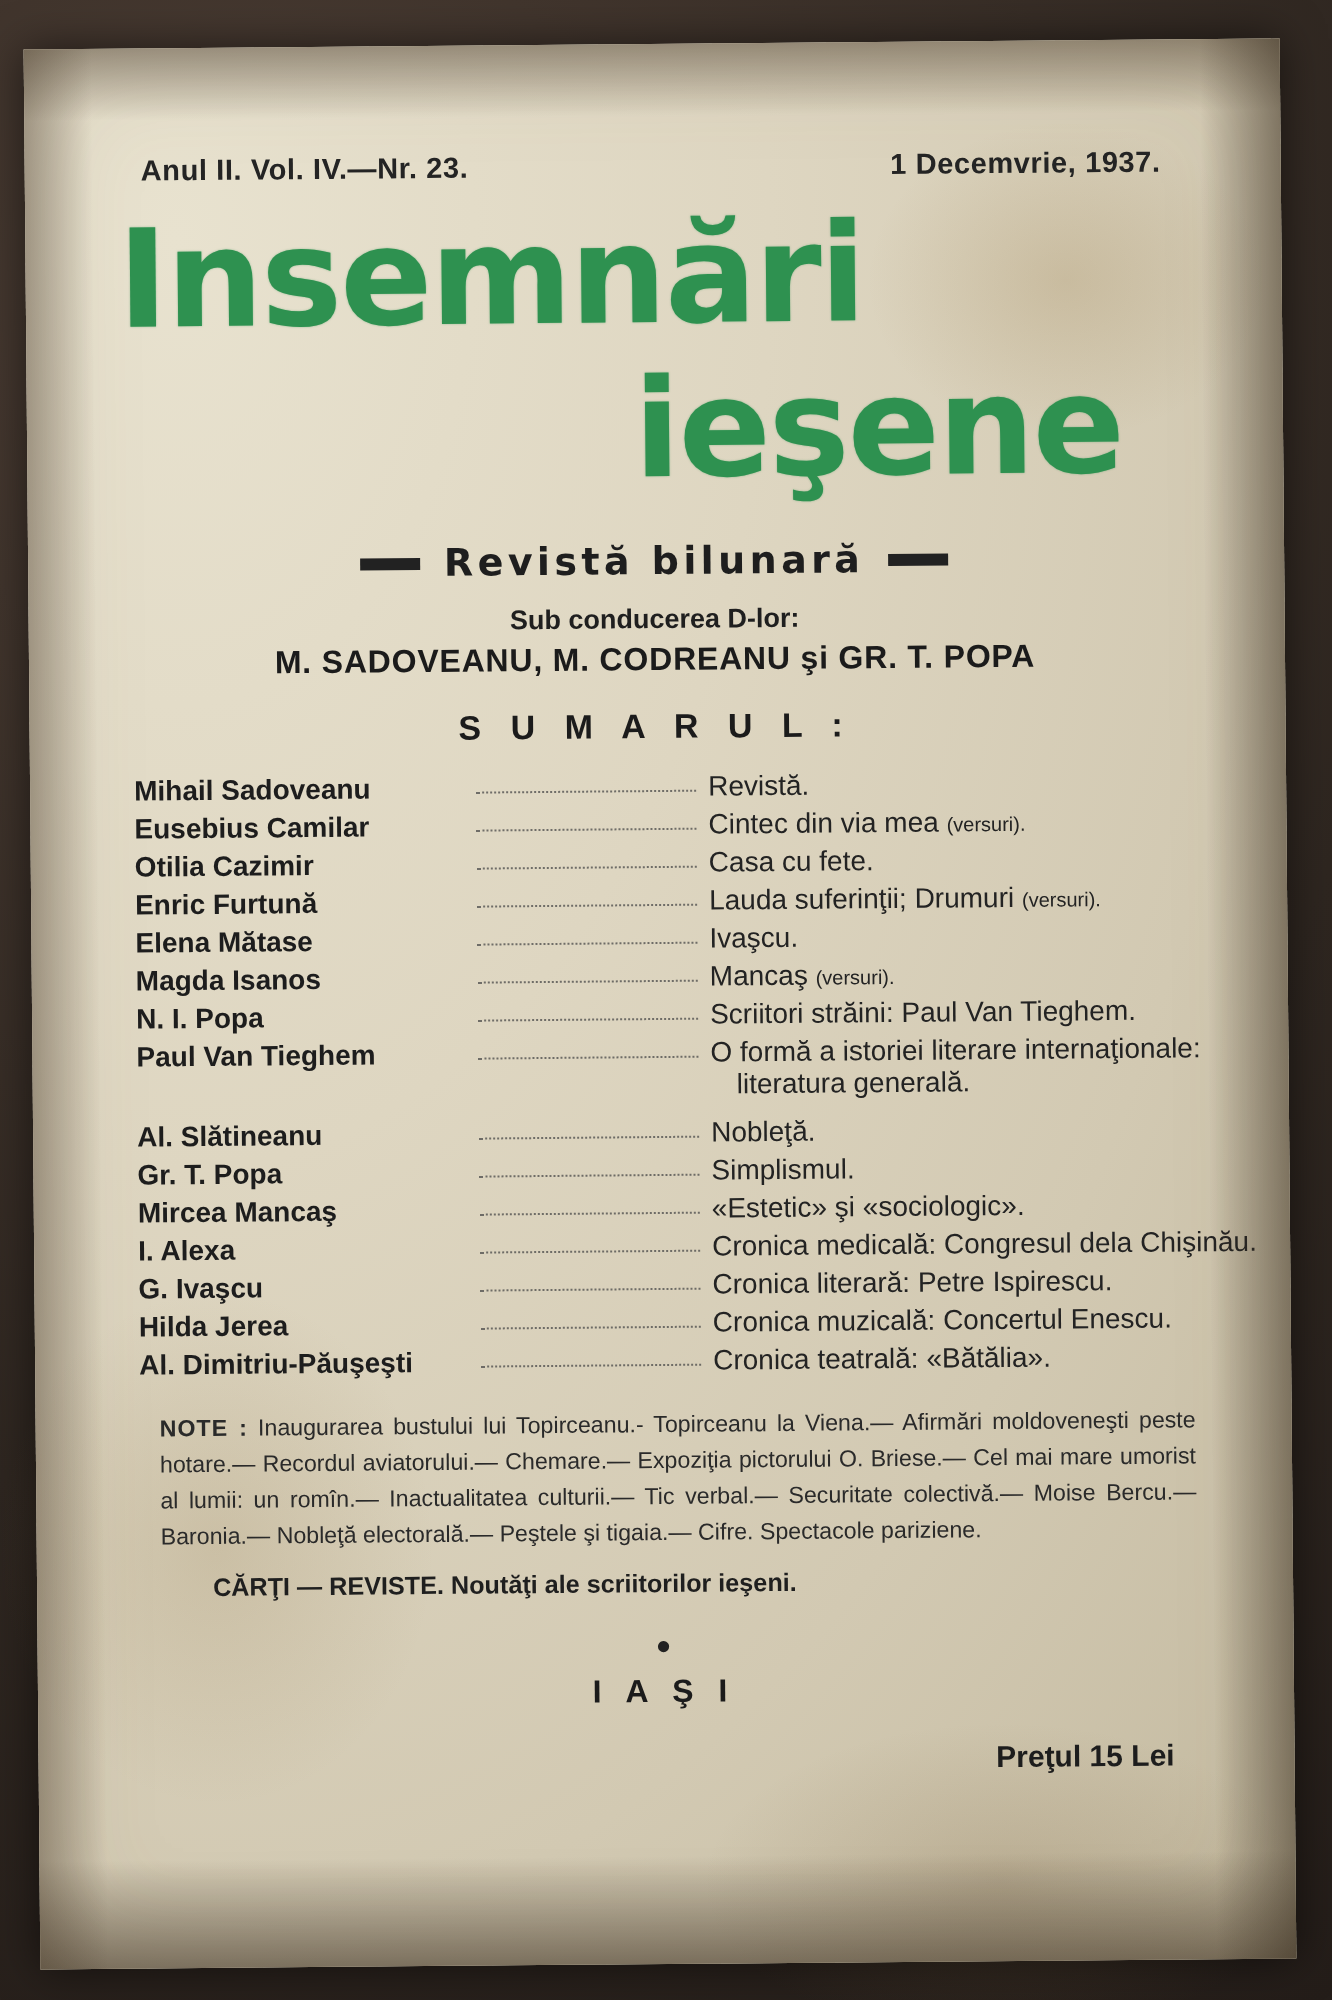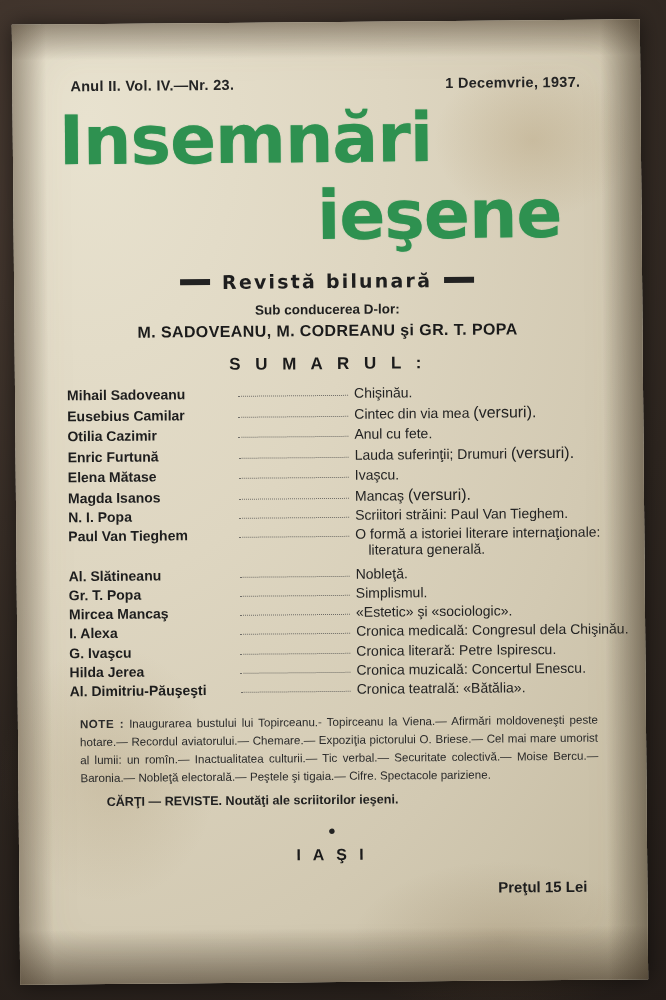--- a/index.html
+++ b/index.html
@@ -198,21 +198,21 @@
     color: #232323;
     text-align: left;
   }
   .toc-cont {
     font-size: 14px;
     color: #232323;
     padding-left: 300px;
     margin-top: -2px;
   }
   .toc .group-gap { height: 7px; }
-  .small { font-size: 16px; }
+  .small { font-size: 10px; }
 
   
   .toc-row .author { width: 165px; }
   .toc-row .leader { flex: 0 0 auto; width: 110px; }
 
   
   .note {
     margin-top: 14px;
     padding: 0 6px 0 22px;
     font-size: 11.6px;
@@ -283,33 +283,33 @@
       <div class="conducere">Sub conducerea D-lor:</div>
       <div class="editors">M. SADOVEANU, M. CODREANU şi GR. T. POPA</div>
 
       <div class="sumarul">S U M A R U L :</div>
 
       <div class="toc">
 
         <div class="toc-row">
           <span class="author">Mihail Sadoveanu</span>
           <span class="leader"></span>
-          <span class="title">Chişinău.</span>
+          <span class="title">Revistă.</span>
         </div>
 
         <div class="toc-row">
           <span class="author">Eusebius Camilar</span>
           <span class="leader"></span>
           <span class="title"><span>Cintec din via mea</span> <span class="small">(versuri).</span></span>
         </div>
 
         <div class="toc-row">
           <span class="author">Otilia Cazimir</span>
           <span class="leader"></span>
-          <span class="title">Anul cu fete.</span>
+          <span class="title">Casa cu fete.</span>
         </div>
 
         <div class="toc-row">
           <span class="author">Enric Furtună</span>
           <span class="leader"></span>
           <span class="title"><span>Lauda suferinţii; Drumuri</span> <span class="small">(versuri).</span></span>
         </div>
 
         <div class="toc-row">
           <span class="author">Elena Mătase</span>

